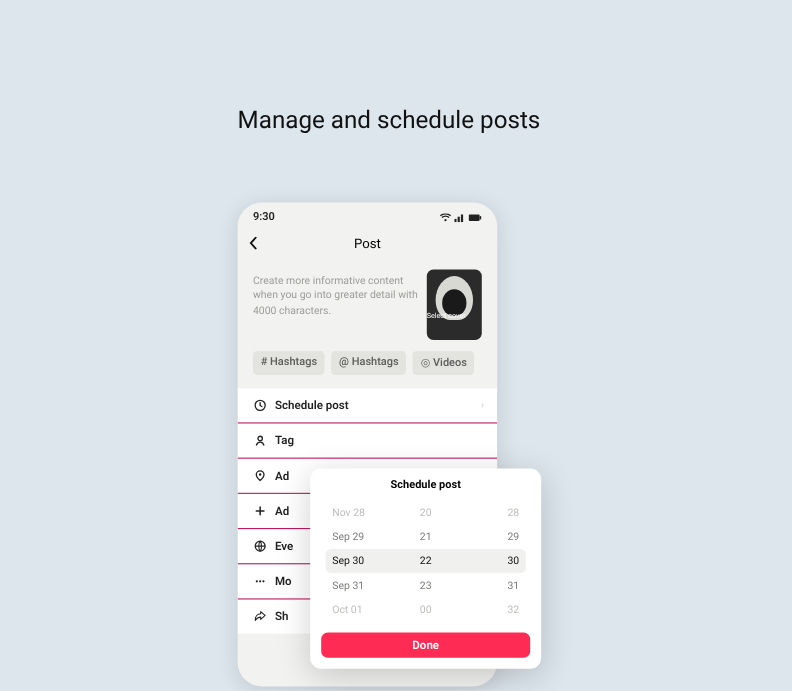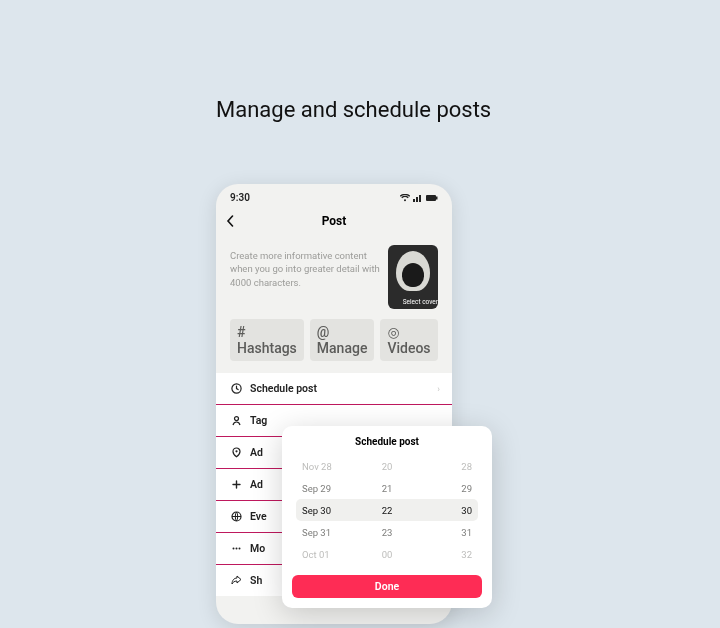--- a/index.html
+++ b/index.html
@@ -14,32 +14,32 @@
     background: #f2f2f0;
     border-radius: 22px;
     box-shadow: 0 4px 20px rgba(0,0,0,0.12);
     overflow: hidden;
   }
   .statusbar { display: flex; align-items: center; justify-content: space-between; padding: 8px 14px 4px; font-size: 10px; font-weight: 600; color: #222; }
   .statusbar .right { display: flex; gap: 3px; align-items: center; }
 
   .p-header { display: flex; align-items: center; position: relative; height: 28px; }
   .p-header .back { position: absolute; left: 10px; font-size: 12px; }
-  .p-header .title { width: 100%; text-align: center; font-weight: 700; font-size: 12px; }
+  .p-header .title { width: 100%; text-align: center; font-weight: 400; font-size: 12px; }
 
   .composer { padding: 10px 14px 0; }
   .composer-row { display: flex; gap: 8px; }
   .composer-text { flex: 1; font-size: 9.5px; color: #9c9c99; line-height: 1.4; padding-top: 4px; }
   .thumb { width: 50px; height: 64px; border-radius: 6px; background: #2b2b2b; position: relative; overflow: hidden; }
   .thumb .hood { position:absolute; left:50%; top:6px; transform:translateX(-50%); width:34px; height:40px; background:#d9d9d4; border-radius:50% 50% 40% 40% / 55% 55% 45% 45%; }
   .thumb .face { position:absolute; left:50%; top:18px; transform:translateX(-50%); width:22px; height:24px; background:#1a1a1a; border-radius:50% 50% 45% 45%; }
-  .thumb .caption { position:absolute; bottom:3px; width:100%; text-align:right; font-size:6.5px; color:#fff; }
+  .thumb .caption { position:absolute; bottom:18px; width:100%; text-align:left; font-size:6.5px; color:#fff; }
 
   .chiprow { display:flex; gap:6px; padding: 10px 14px 12px; }
-  .chip { background:#e3e3e0; color:#5c5c5a; font-size:14px; padding:5px 7px; border-radius:4px; font-weight:500; }
+  .chip { background:#e3e3e0; color:#5c5c5a; font-size:10px; padding:5px 7px; border-radius:4px; font-weight:500; }
 
   .options { background:#fff; }
   .opt { display:flex; align-items:center; gap:8px; padding:9px 14px; font-size:10.5px; font-weight:600; color:#222; border-top:1px solid #be185d; position:relative; }
   .opt:first-child { border-top:none; }
   .opt .chev { position:absolute; right:12px; color:#cfcfcd; font-size:9px; }
   .opt .ico { width:12px; display:flex; justify-content:center; color:#333; }
 
   
   .popup {
     position:absolute;
@@ -104,21 +104,21 @@
       <div class="thumb">
         <div class="hood"></div>
         <div class="face"></div>
         <div class="caption">Select cover</div>
       </div>
     </div>
   </div>
 
   <div class="chiprow">
     <div class="chip"># Hashtags</div>
-    <div class="chip">@ Manage</div>
+    <div class="chip">@ Hashtags</div>
     <div class="chip">◎ Videos</div>
   </div>
 
   <div class="options">
     <div class="opt">
       <span class="ico">
         <svg width="11" height="11" viewBox="0 0 11 11">
             <circle cx="5.5" cy="5.5" r="4.6" stroke="#222" stroke-width="1.2" fill="none"></circle>
             <path d="M5.5 3v2.6l1.6 1" stroke="#222" stroke-width="1.2" fill="none" stroke-linecap="round"></path>
           </svg>

